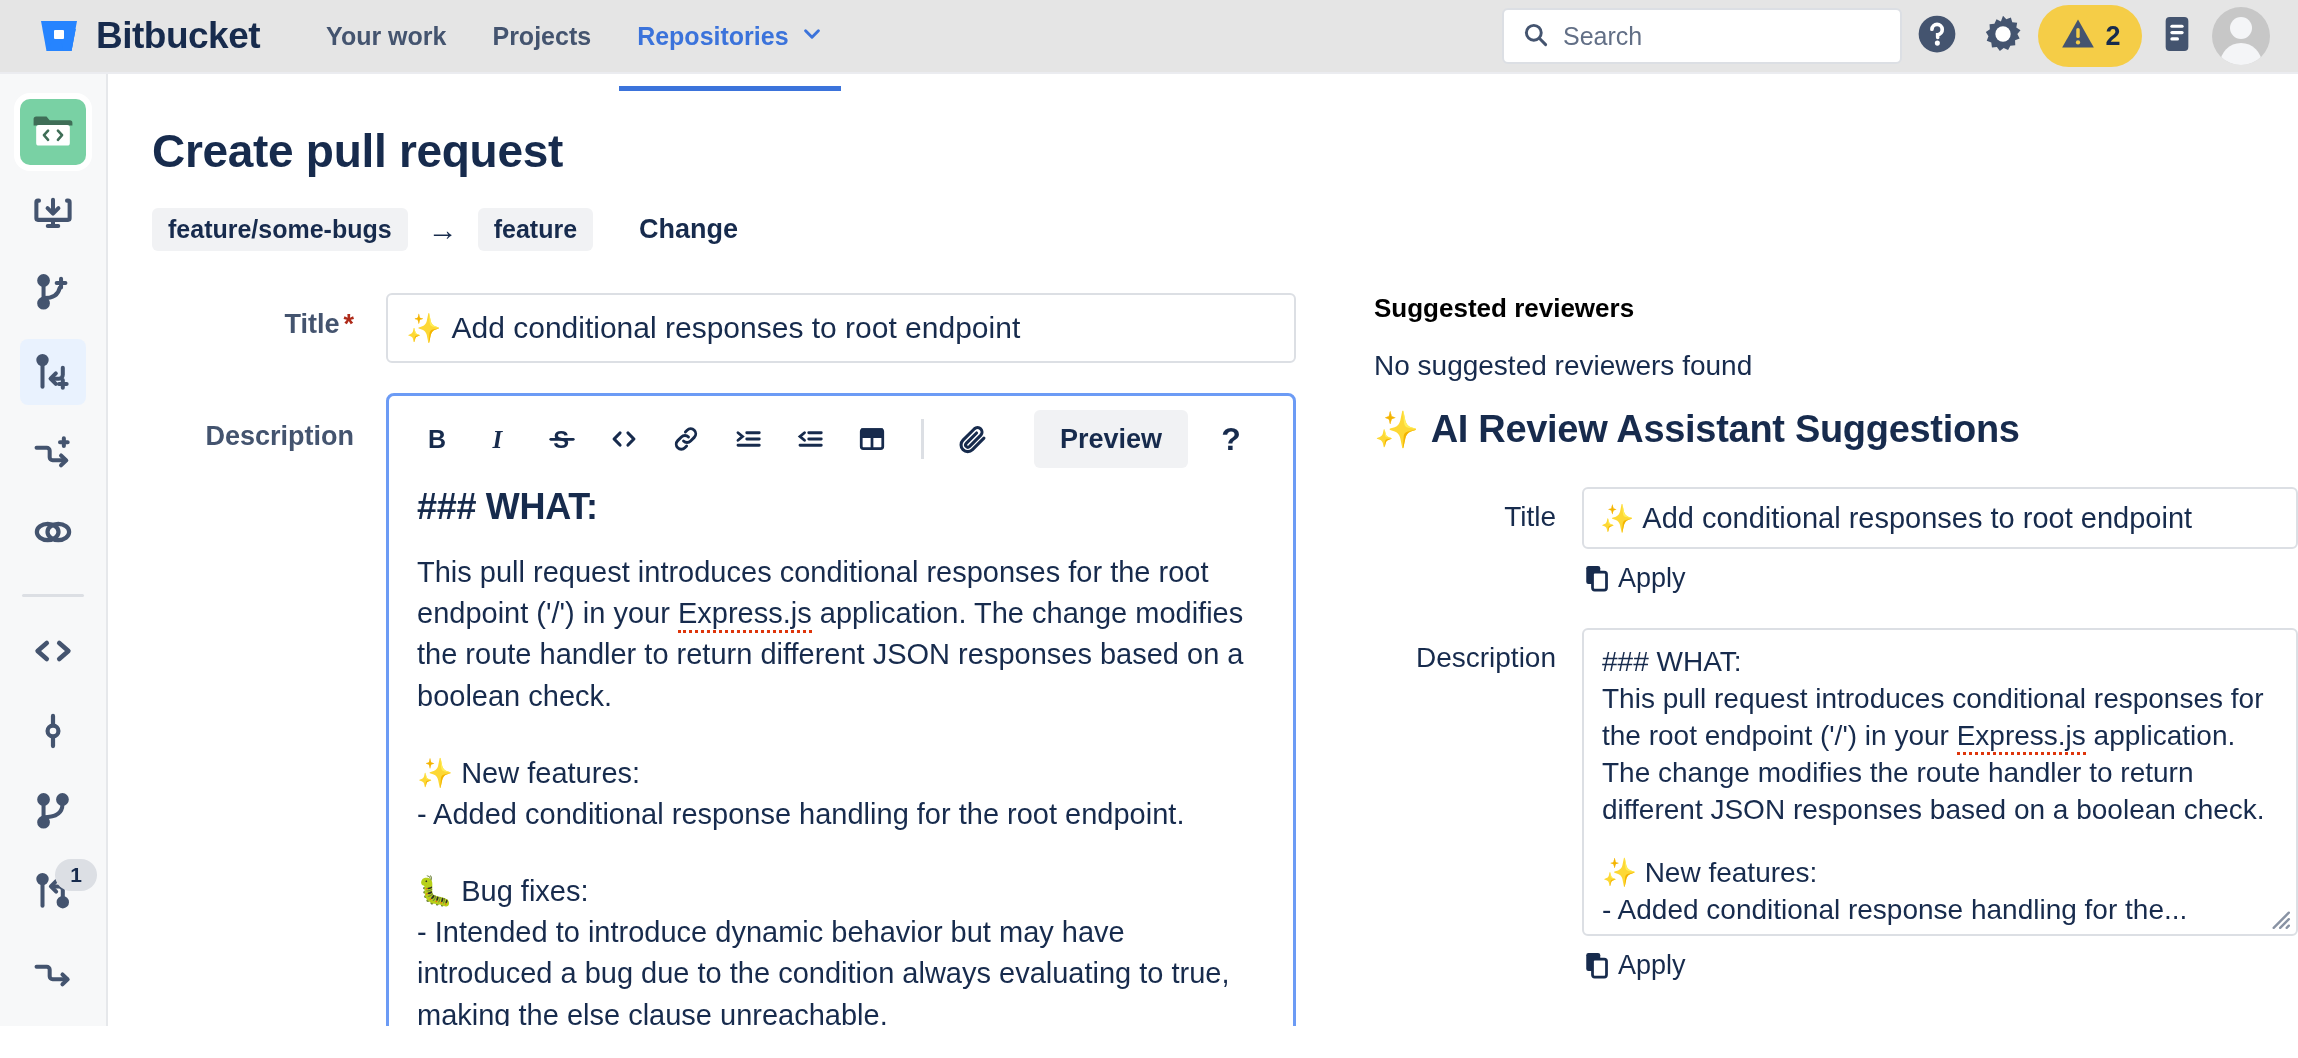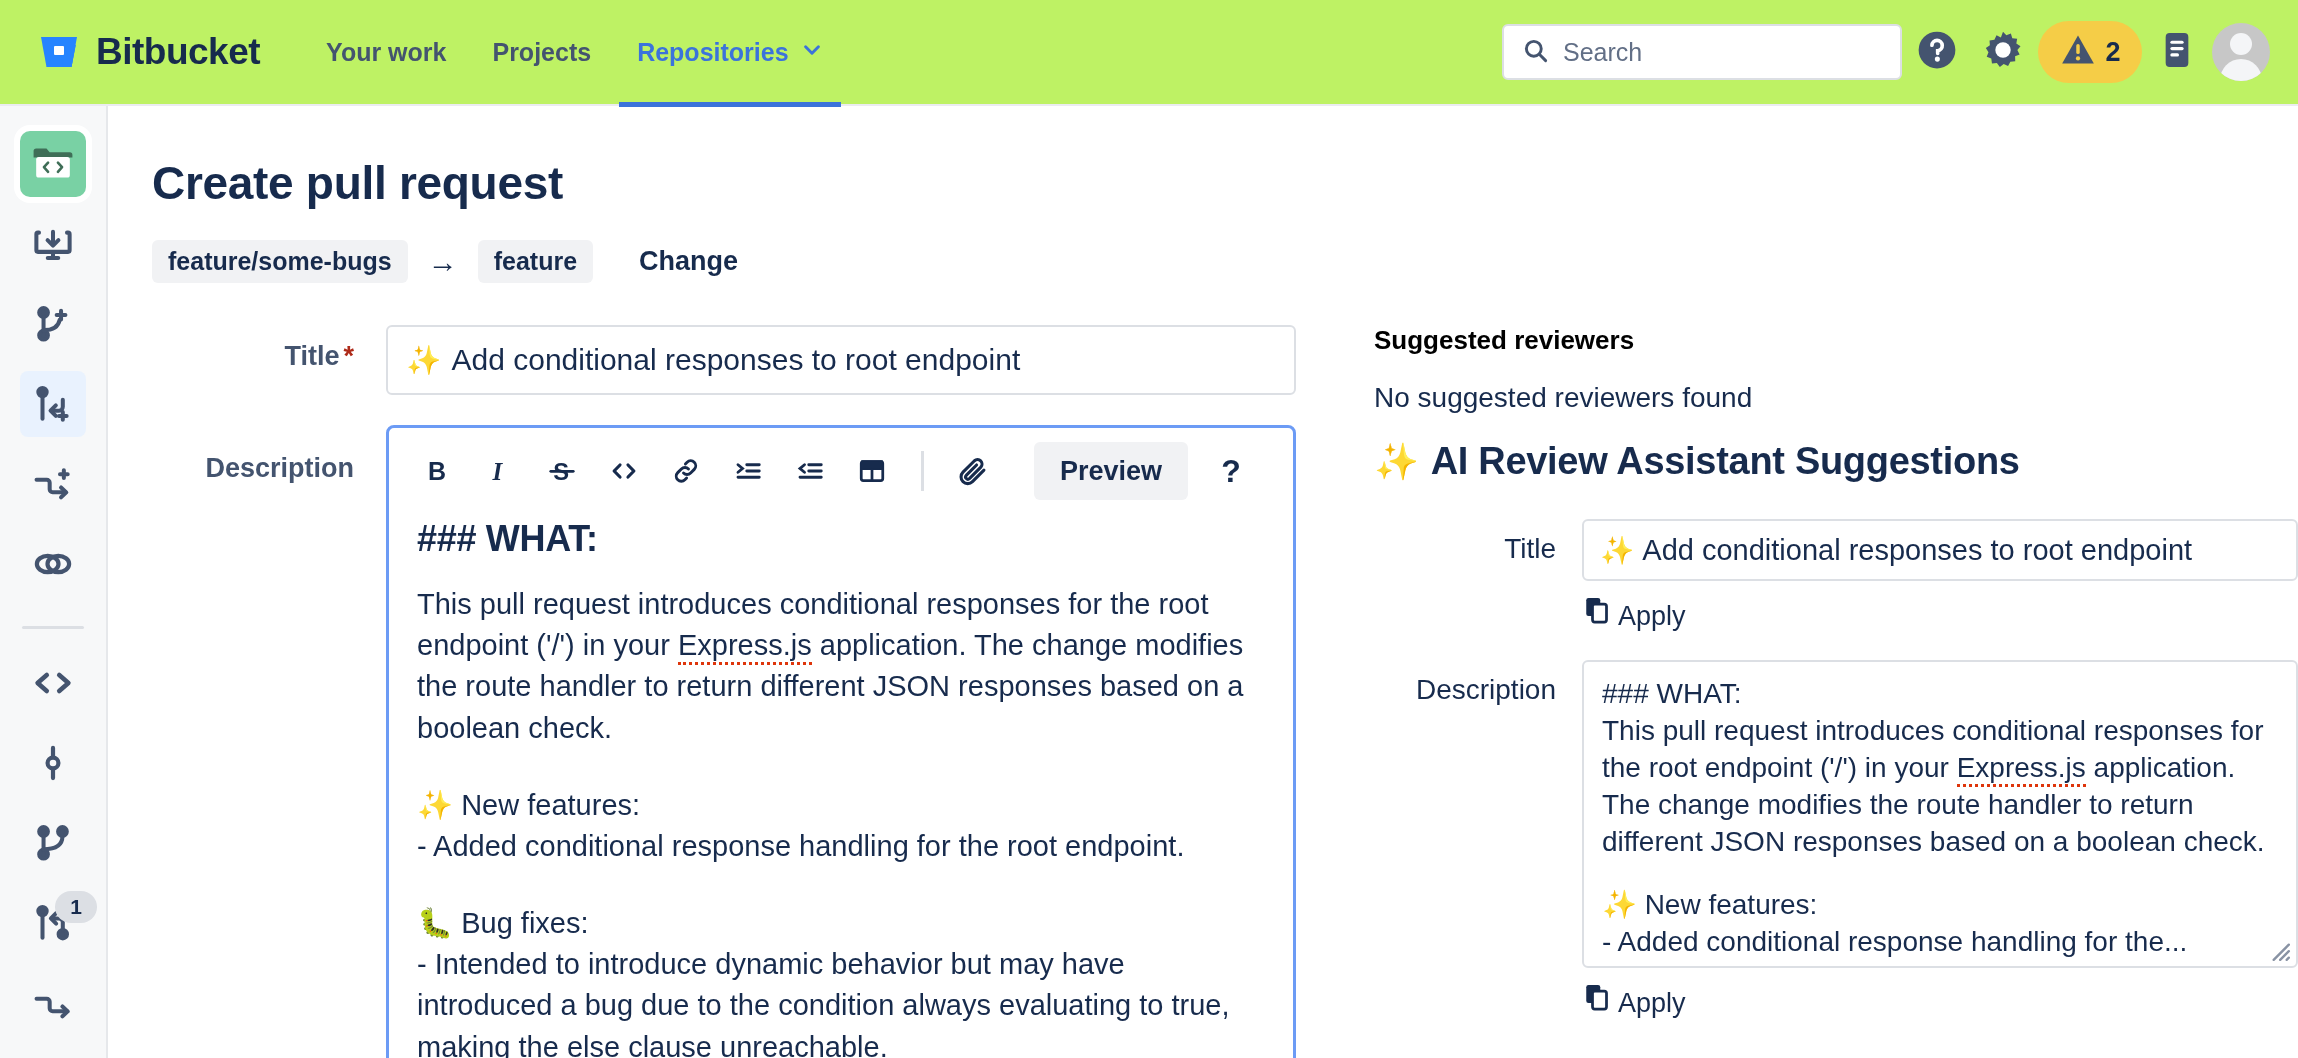--- a/index.html
+++ b/index.html
@@ -6,23 +6,23 @@
   html, body {
     width: 2298px; height: 1058px;
     background: #ffffff;
     font-family: "Liberation Sans", sans-serif;
     color: #172B4D;
     overflow: hidden;
   }
 
   
   #topnav {
-    height: 106px;
+    height: 74px;
     width: 2298px;
-    background: #bef264;
+    background: #e5e5e5;
     border-bottom: 2px solid #EBECF0;
     display: flex;
     align-items: center;
     padding: 0 28px 0 38px;
     position: relative;
   }
   .brand { display: flex; align-items: center; gap: 16px; margin-right: 48px; }
   .brand-logo { width: 42px; height: 42px; flex: 0 0 42px; }
   .brand-name { font-size: 37px; font-weight: 700; letter-spacing: -0.5px; color: #172B4D; }
 
@@ -172,21 +172,21 @@
     width: 208px; flex: 0 0 208px; text-align: right; padding-right: 26px;
     font-size: 28px; color: #172B4D; padding-top: 14px;
   }
   .ai-col { flex: 1; }
   .ai-title-input {
     height: 62px; border: 2px solid #DCDFE4; border-radius: 6px; background: #fff;
     display: flex; align-items: center; padding: 0 16px; gap: 8px;
     font-size: 29px; color: #172B4D;
   }
   .apply-btn {
-    display: flex; align-items: flex-end; gap: 6px; margin-top: 14px;
+    display: flex; align-items: flex-start; gap: 6px; margin-top: 14px;
     font-size: 27px; color: #172B4D; cursor: pointer; width: max-content;
   }
   .ai-textarea {
     border: 2px solid #DCDFE4; border-radius: 6px; background: #fff;
     padding: 14px 18px; height: 308px; overflow: hidden; position: relative;
   }
   .ai-ta-line { font-size: 28px; line-height: 1.32; color: #172B4D; }
   .ai-ta-gap { height: 26px; }
   .resize-grip { position: absolute; right: 5px; bottom: 4px; width: 26px; height: 26px; }
 

